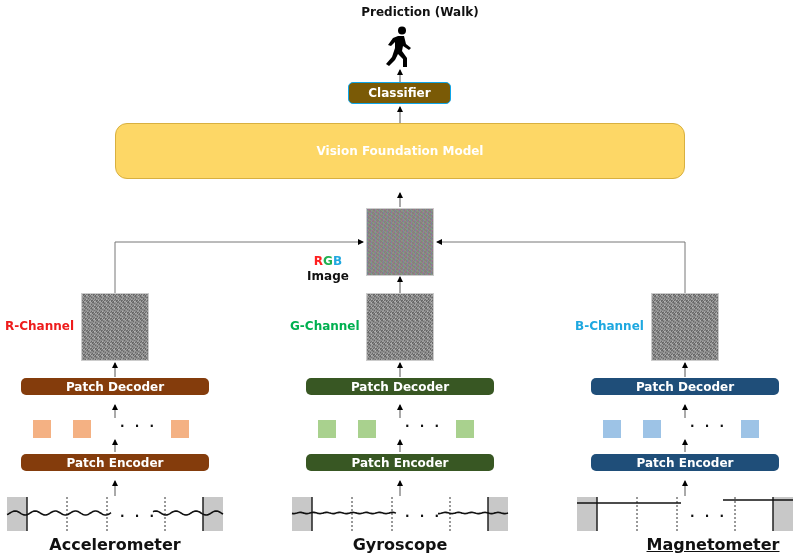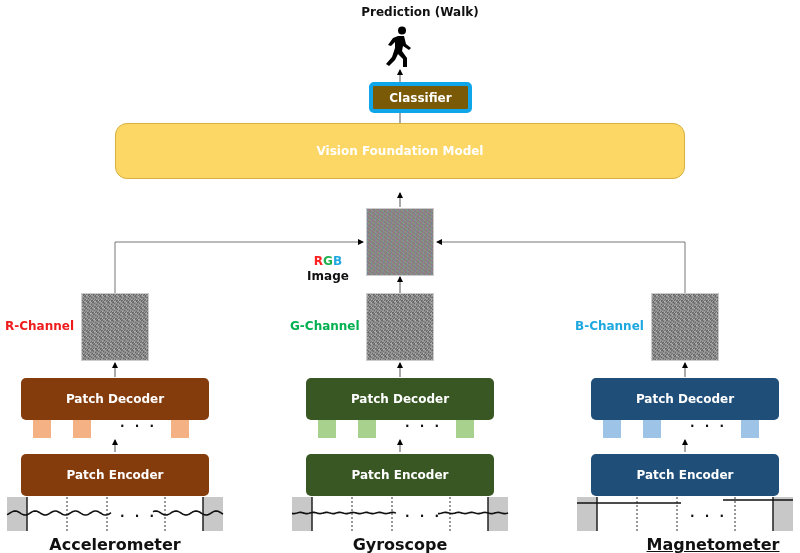--- a/index.html
+++ b/index.html
@@ -1,37 +1,37 @@
 <!DOCTYPE html>
 <html><head>
 <meta charset="utf-8">
 <style>
   html, body { margin:0; padding:0; background:#ffffff; }
   body { width:800px; height:553px; position:relative; overflow:hidden;
          font-family:"DejaVu Sans", "Liberation Sans", sans-serif; }
   .abs { position:absolute; }
   .title { left:0; width:800px; top:5px; text-align:center; font-size:12px; font-weight:bold; color:#111;padding-left:20px; }
   .box { display:flex; align-items:center; justify-content:center; color:#fff; font-weight:bold; font-size:12px; border-radius:5px; box-sizing:border-box; }
-  .classifier { left:348px; top:82px; width:103px; height:31px; background:#7a5a06; border:4px solid #0ea5e9;margin-left:21px; }
+  .classifier { left:348px; top:82px; width:103px; height:22px; background:#7a5a06; border:1px solid #0ea5e9; }
   .vfm { left:115px; top:123px; width:570px; height:56px; background:#fdd766; border:1px solid #d8b040; border-radius:12px; color:#fff; font-size:12px; }
   .noise { width:68px; height:68px; border:1px solid #ccc; box-sizing:border-box; }
   .gray-noise { background-color:#8a8a8a;
     background-image:
       repeating-linear-gradient(37deg, rgba(255,255,255,.25) 0 1px, transparent 1px 3px),
       repeating-linear-gradient(-53deg, rgba(0,0,0,.25) 0 1px, transparent 1px 2px),
       repeating-linear-gradient(90deg, rgba(255,255,255,.15) 0 1px, transparent 1px 4px);
   }
   .rgb-noise { background-color:#85807d;
     background-image:
       repeating-linear-gradient(37deg, rgba(120,200,120,.35) 0 1px, transparent 1px 3px),
       repeating-linear-gradient(-53deg, rgba(200,100,160,.35) 0 1px, transparent 1px 3px),
       repeating-linear-gradient(90deg, rgba(100,140,220,.3) 0 1px, transparent 1px 4px);
   }
   .chan-label { font-weight:bold; font-size:12px; }
-  .pd, .pe { width:188px; height:42px; }
+  .pd, .pe { width:188px; height:17px; }
   .sq { width:18px; height:18px; }
   .dots { font-size:12px; font-weight:bold; color:#111; letter-spacing:3px; }
   .sensor-label { font-size:16px; font-weight:bold; color:#111; width:188px; text-align:center; }
   .rgb-label { font-size:12px; font-weight:bold; text-align:center; width:60px; line-height:15px; }
   svg.lines { position:absolute; left:0; top:0; }
 </style>
 </head>
 <body>
 
 <svg class="lines" width="800" height="553">

